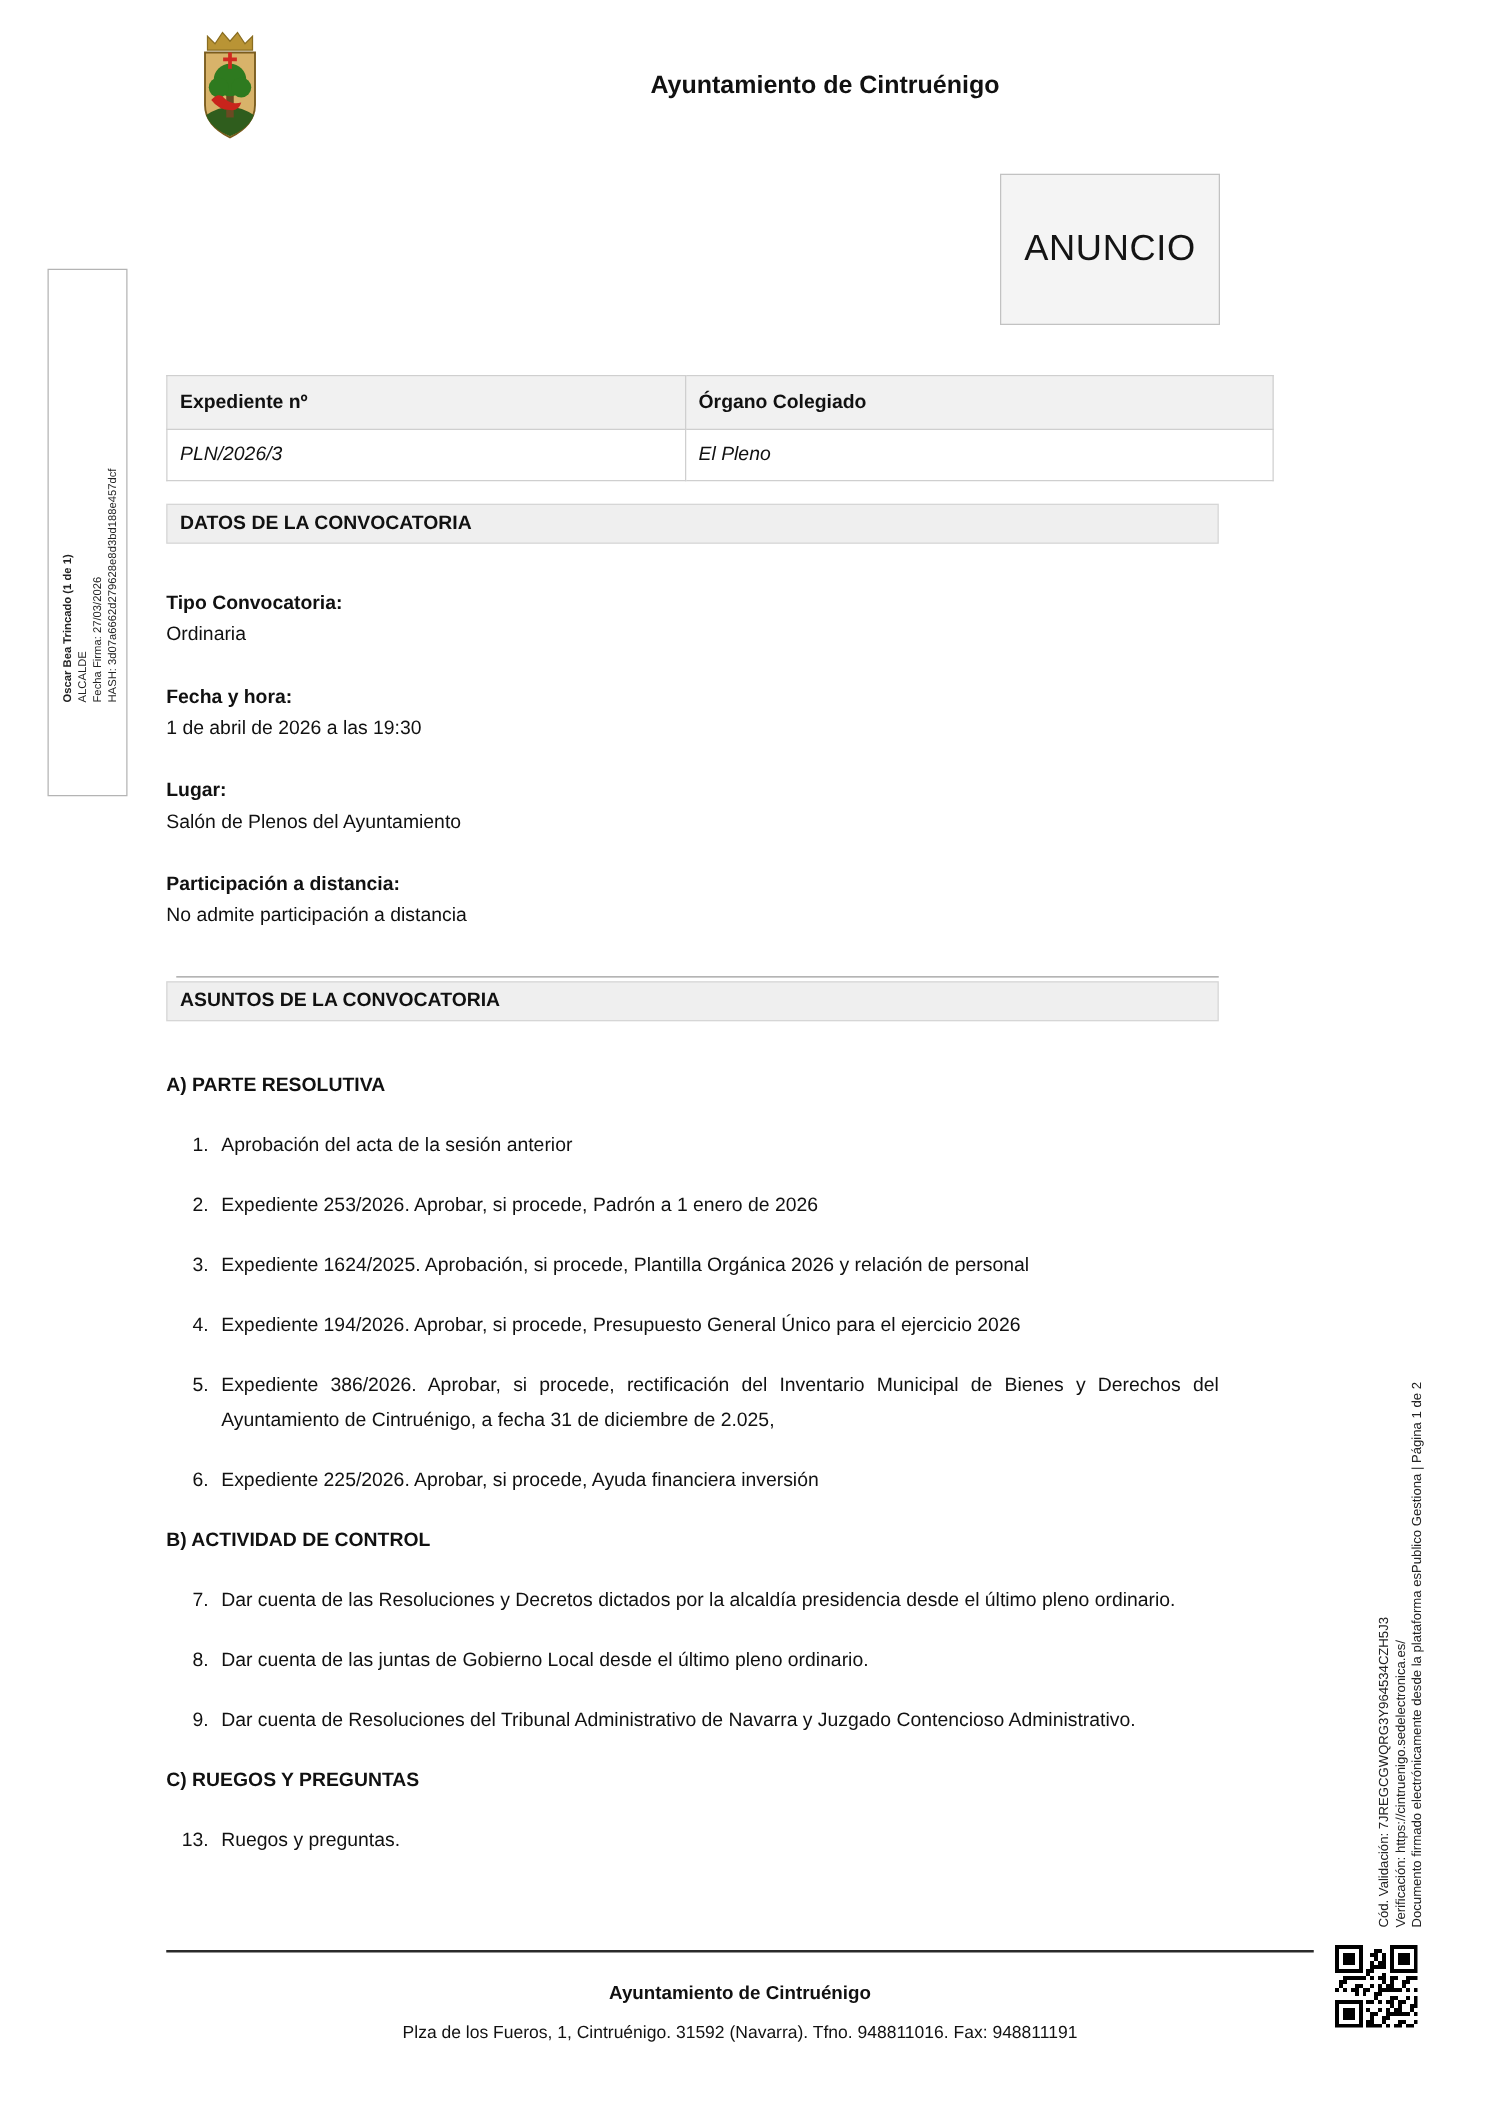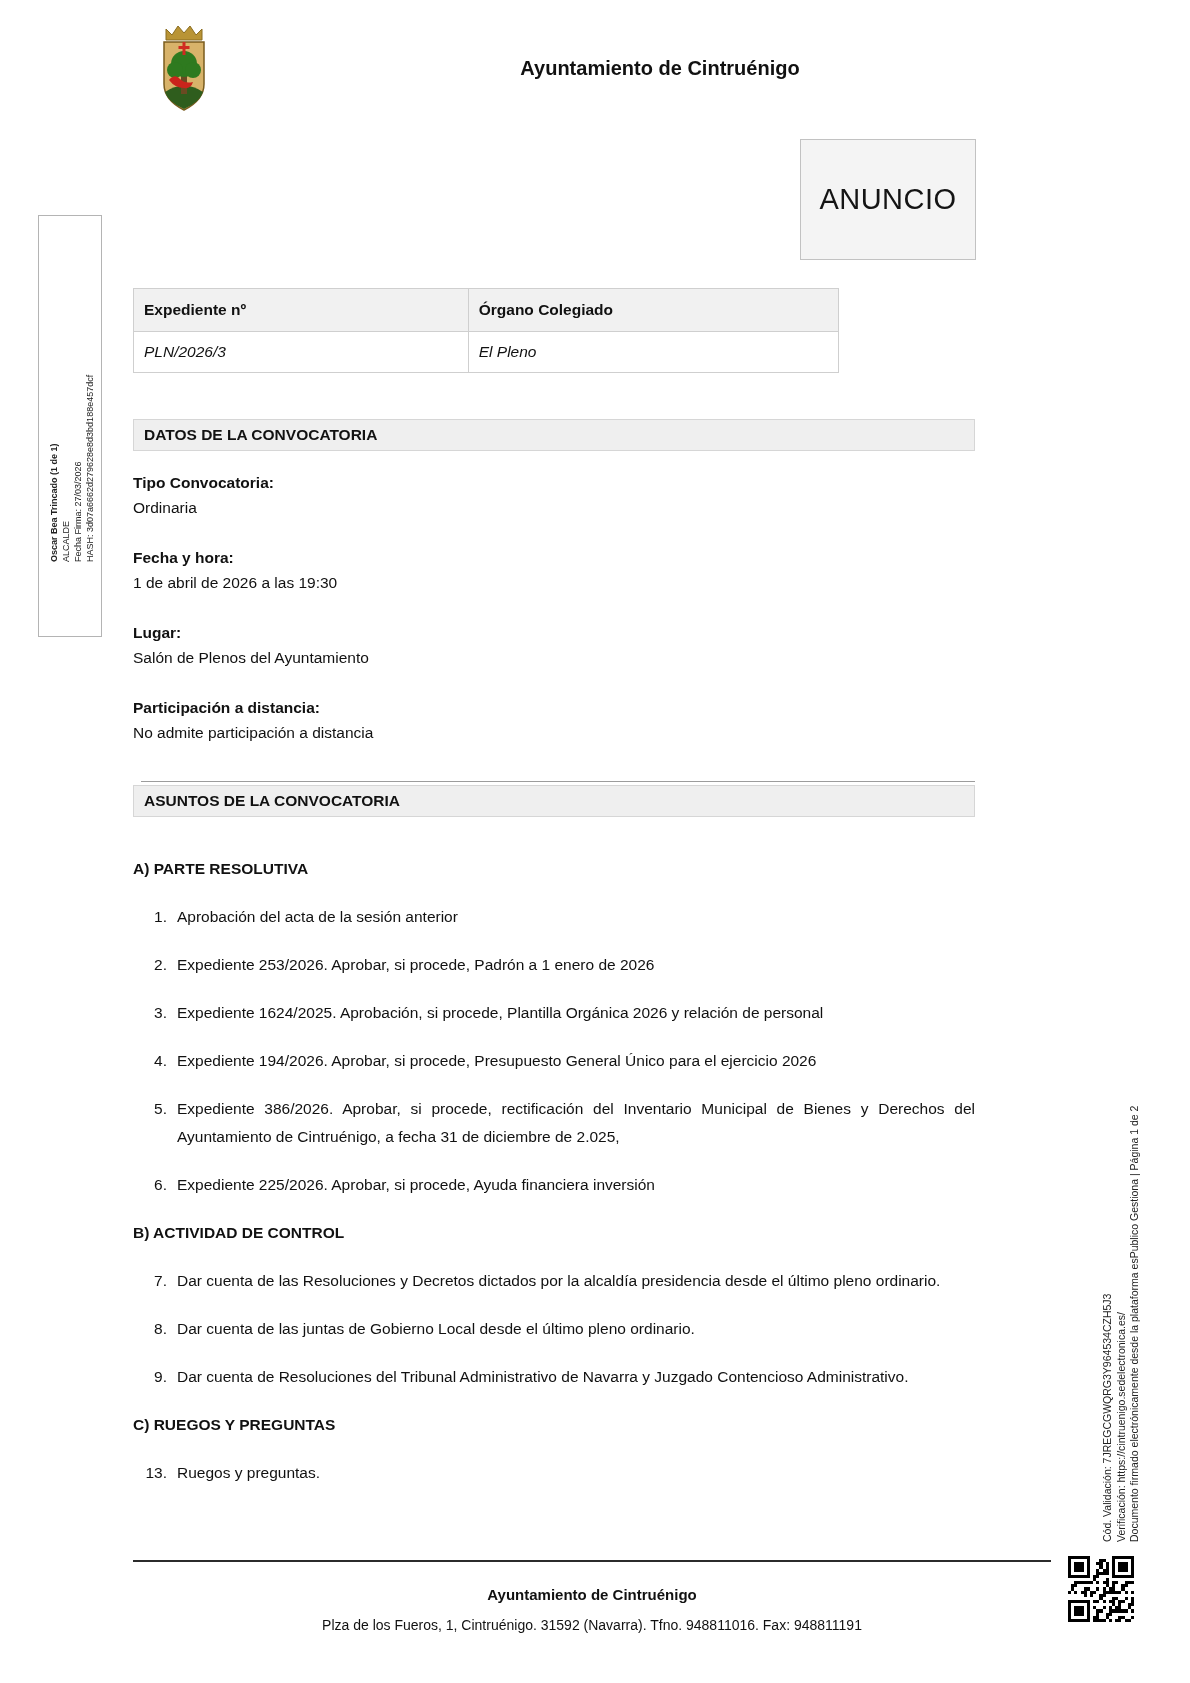--- a/index.html
+++ b/index.html
@@ -12,31 +12,31 @@
   .header-title{position:absolute;left:400px;top:57px;width:520px;text-align:center;
     font-weight:bold;font-size:20px;color:#111;}
   
   .anuncio-shadow{position:absolute;left:812px;top:147px;width:163px;height:100px;
     background:#f2f2f2;border:1px solid #c4c4c4;box-sizing:border-box;}
   .anuncio-box{position:absolute;left:800px;top:139px;width:176px;height:121px;
     background:#f4f4f4;border:1px solid #c2c2c2;box-sizing:border-box;
     display:flex;align-items:center;justify-content:center;
     font-size:29px;letter-spacing:.5px;color:#141414;}
   
-  .exp-table{position:absolute;left:133px;top:288px;width:706px;border-collapse:collapse;
+  .exp-table{position:absolute;left:133px;top:300px;width:886px;border-collapse:collapse;
     font-size:15.5px;table-layout:fixed;border-radius:26px;}
   .exp-table th,.exp-table td{border:1px solid #cfcfcf;text-align:left;padding:0 10px;}
   .exp-table th{background:#f1f1f1;height:42px;font-weight:bold;}
   .exp-table td{height:40px;background:#fff;font-style:italic;}
   .col-exp{width:44.5%;}
   
   .bar{position:absolute;left:133px;width:842px;height:32px;background:#efefef;
     border:1px solid #d6d6d6;box-sizing:border-box;font-weight:bold;font-size:15.5px;
     line-height:30px;padding-left:10px;}
-  .bar-datos{top:419px;}
+  .bar-datos{top:403px;}
   .bar-asuntos{top:785px;}
   .hairline-asuntos{position:absolute;left:141px;top:781px;width:834px;height:1px;background:#9c9c9c;}
   
   .fields{position:absolute;left:133px;top:470px;width:842px;font-size:15.5px;}
   .field{margin-bottom:25px;}
   .field .lbl{font-weight:bold;line-height:25px;}
   .field .val{line-height:25px;}
   
   .agenda{position:absolute;left:133px;top:855px;width:842px;font-size:15.5px;}
   .group-heading{font-weight:bold;line-height:28px;margin-bottom:20px;}

